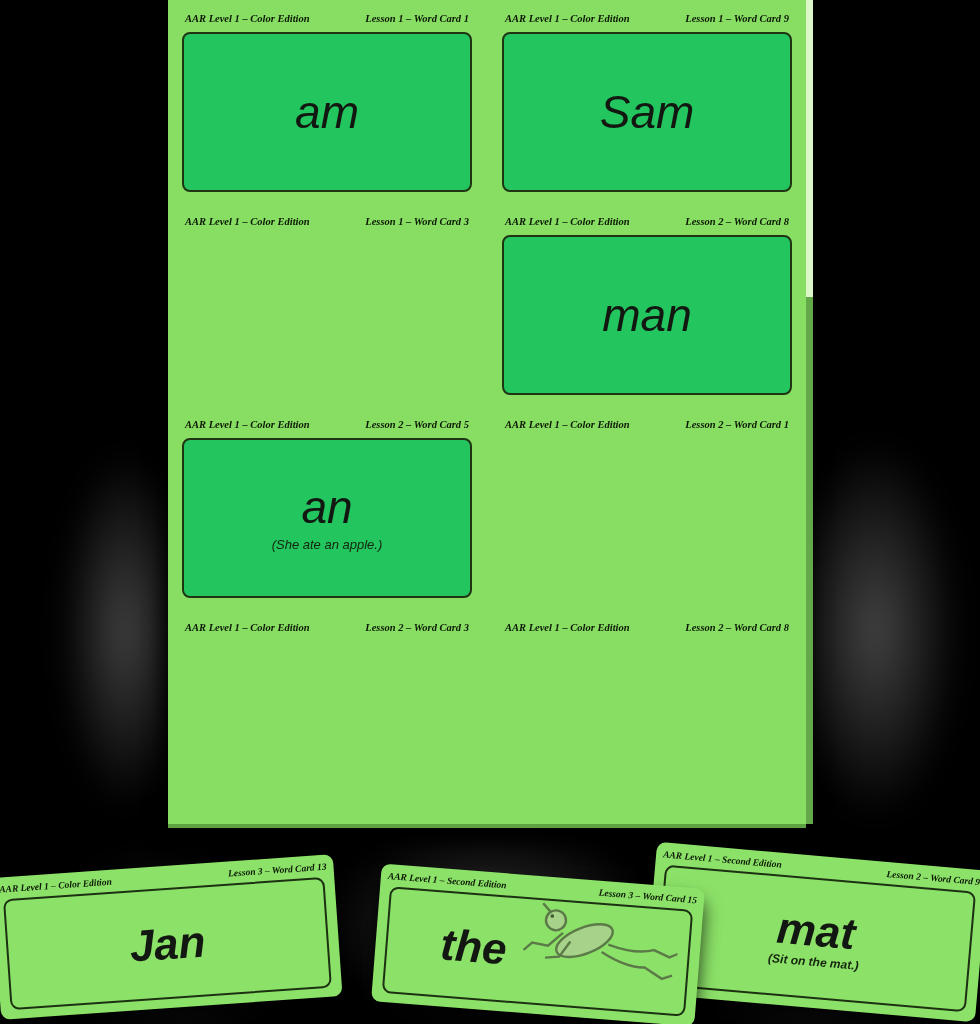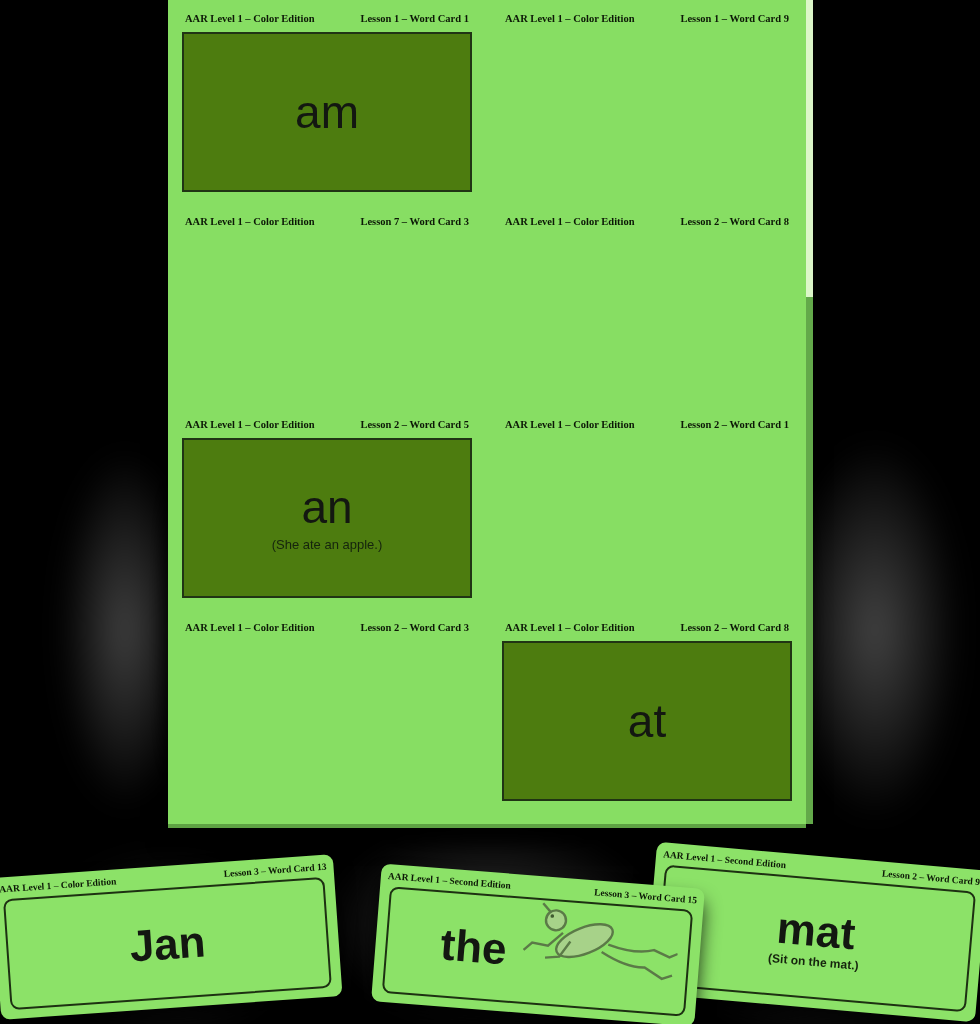--- a/index.html
+++ b/index.html
@@ -1,38 +1,38 @@
 <!DOCTYPE html>
 <html><head>
 <meta charset="utf-8">
 <style>
   html,body{margin:0;padding:0;background:#000;}
   .stage{position:relative;width:980px;height:1024px;background:#000;overflow:hidden;
-         font-family:"Liberation Sans",sans-serif;}
+         font-family:"Liberation Sans",sans-serif;font-style:italic;}
   
   .blob{position:absolute;border-radius:50%;filter:blur(14px);pointer-events:none;}
   .blob1{left:60px;top:450px;width:130px;height:360px;background:radial-gradient(closest-side,rgba(130,130,130,.50),rgba(0,0,0,0));}
   .blob2{left:790px;top:440px;width:170px;height:380px;background:radial-gradient(closest-side,rgba(135,135,135,.50),rgba(0,0,0,0));}
   .blob3{left:320px;top:820px;width:340px;height:210px;background:radial-gradient(closest-side,rgba(110,110,110,.45),rgba(0,0,0,0));}
   .blob4{left:680px;top:880px;width:300px;height:160px;background:radial-gradient(closest-side,rgba(110,110,110,.40),rgba(0,0,0,0));}
   .blob5{left:40px;top:850px;width:260px;height:190px;background:radial-gradient(closest-side,rgba(105,105,105,.38),rgba(0,0,0,0));}
 
   
   .sheet{position:absolute;left:168px;top:0;width:638px;height:828px;background:#87de63;
          box-sizing:border-box;padding:8px 14px 4px 14px;
          display:grid;grid-template-columns:1fr 1fr;grid-template-rows:repeat(4,1fr);column-gap:30px;
          border-bottom:4px solid #5ea243;
          box-shadow:0 10px 16px 4px rgba(0,0,0,.85);}
   .sheet::after{content:"";position:absolute;right:-7px;top:0;width:7px;height:100%;
          background:linear-gradient(#dcf7c8 0 36%,#63a94a 36% 100%);}
   .cell{display:flex;flex-direction:column;min-height:0;}
   .card-header{display:flex;justify-content:space-between;align-items:flex-end;
          font-family:"Liberation Serif",serif;font-weight:700;font-size:10.5px;line-height:12px;
          color:#0c1806;padding:0 3px;margin:5px 0 7px 0;}
-  .card{height:160px;border:2px solid #203414;border-radius:0;background:#4d7c0f;
+  .card{height:160px;border:2px solid #203414;border-radius:8px;background:#22c55e;
         display:flex;flex-direction:column;align-items:center;justify-content:center;box-sizing:border-box;}
   .word{font-size:46px;font-weight:500;color:#131711;line-height:1;}
   .subtitle{font-size:13px;font-weight:500;color:#15240d;margin-top:7px;}
   .subtitle:empty{display:none;}
 
   
   .loose{position:absolute;background:#8ce268;border-radius:9px;box-sizing:border-box;
          box-shadow:0 12px 18px rgba(0,0,0,.8);}
   .loose .card-header{font-size:9.5px;margin:6px 4px 0 4px;}
   .loose-frame{position:absolute;left:10px;right:10px;top:22px;bottom:9px;
@@ -68,33 +68,41 @@
         <div class="word">am</div>
 
       </div>
     </div>
 
     <div class="cell">
       <div class="card-header">
         <span>AAR Level 1 – Color Edition</span>
         <span>Lesson 1 – Word Card 9</span>
       </div>
+      <div class="card">
+        <div class="word">Sam</div>
+
+      </div>
     </div>
 
     <div class="cell">
       <div class="card-header">
         <span>AAR Level 1 – Color Edition</span>
-        <span>Lesson 7 – Word Card 3</span>
+        <span>Lesson 1 – Word Card 3</span>
       </div>
     </div>
 
     <div class="cell">
       <div class="card-header">
         <span>AAR Level 1 – Color Edition</span>
         <span>Lesson 2 – Word Card 8</span>
+      </div>
+      <div class="card">
+        <div class="word">man</div>
+
       </div>
     </div>
 
     <div class="cell">
       <div class="card-header">
         <span>AAR Level 1 – Color Edition</span>
         <span>Lesson 2 – Word Card 5</span>
       </div>
       <div class="card">
         <div class="word">an</div>
@@ -113,24 +121,20 @@
       <div class="card-header">
         <span>AAR Level 1 – Color Edition</span>
         <span>Lesson 2 – Word Card 3</span>
       </div>
     </div>
 
     <div class="cell">
       <div class="card-header">
         <span>AAR Level 1 – Color Edition</span>
         <span>Lesson 2 – Word Card 8</span>
-      </div>
-      <div class="card">
-        <div class="word">at</div>
-
       </div>
     </div>
 
   </div>
 
   <div class="loose loose-jan">
     <div class="card-header">
       <span>AAR Level 1 – Color Edition</span>
       <span>Lesson 3 – Word Card 13</span>
     </div>

